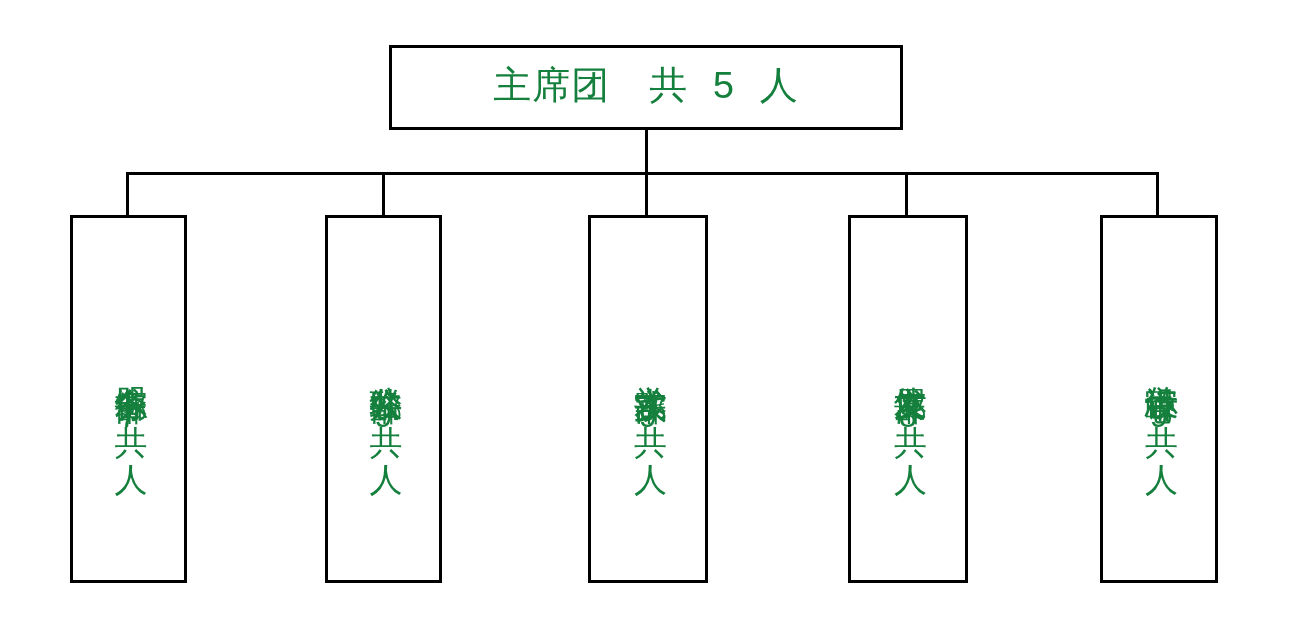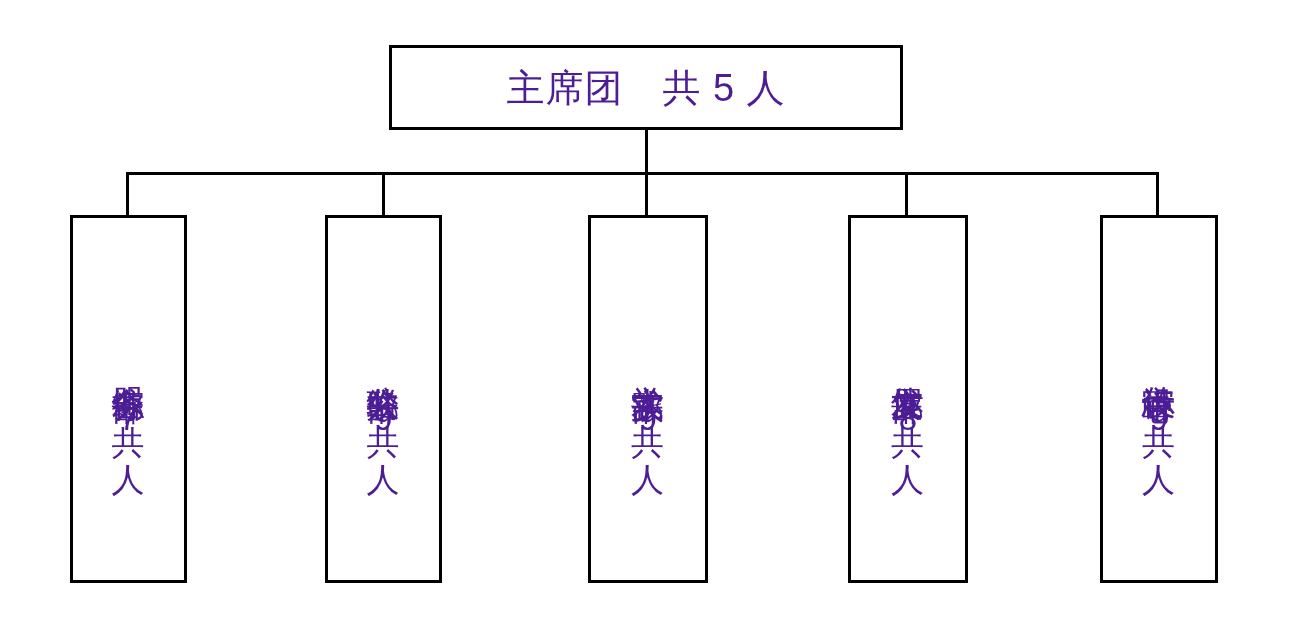--- a/index.html
+++ b/index.html
@@ -5,22 +5,22 @@
   html, body {
     margin: 0;
     padding: 0;
     background: #ffffff;
   }
   .canvas {
     position: relative;
     width: 1295px;
     height: 626px;
     background: #ffffff;
-    font-family: Liberation Sans, sans-serif;
-    color: #4c1d95;
+    font-family: Liberation Mono, monospace;
+    color: #15803d;
     overflow: hidden;
   }
   
   .root-box {
     position: absolute;
     left: 389px;
     top: 45px;
     width: 514px;
     height: 85px;
     border: 3px solid #000000;

